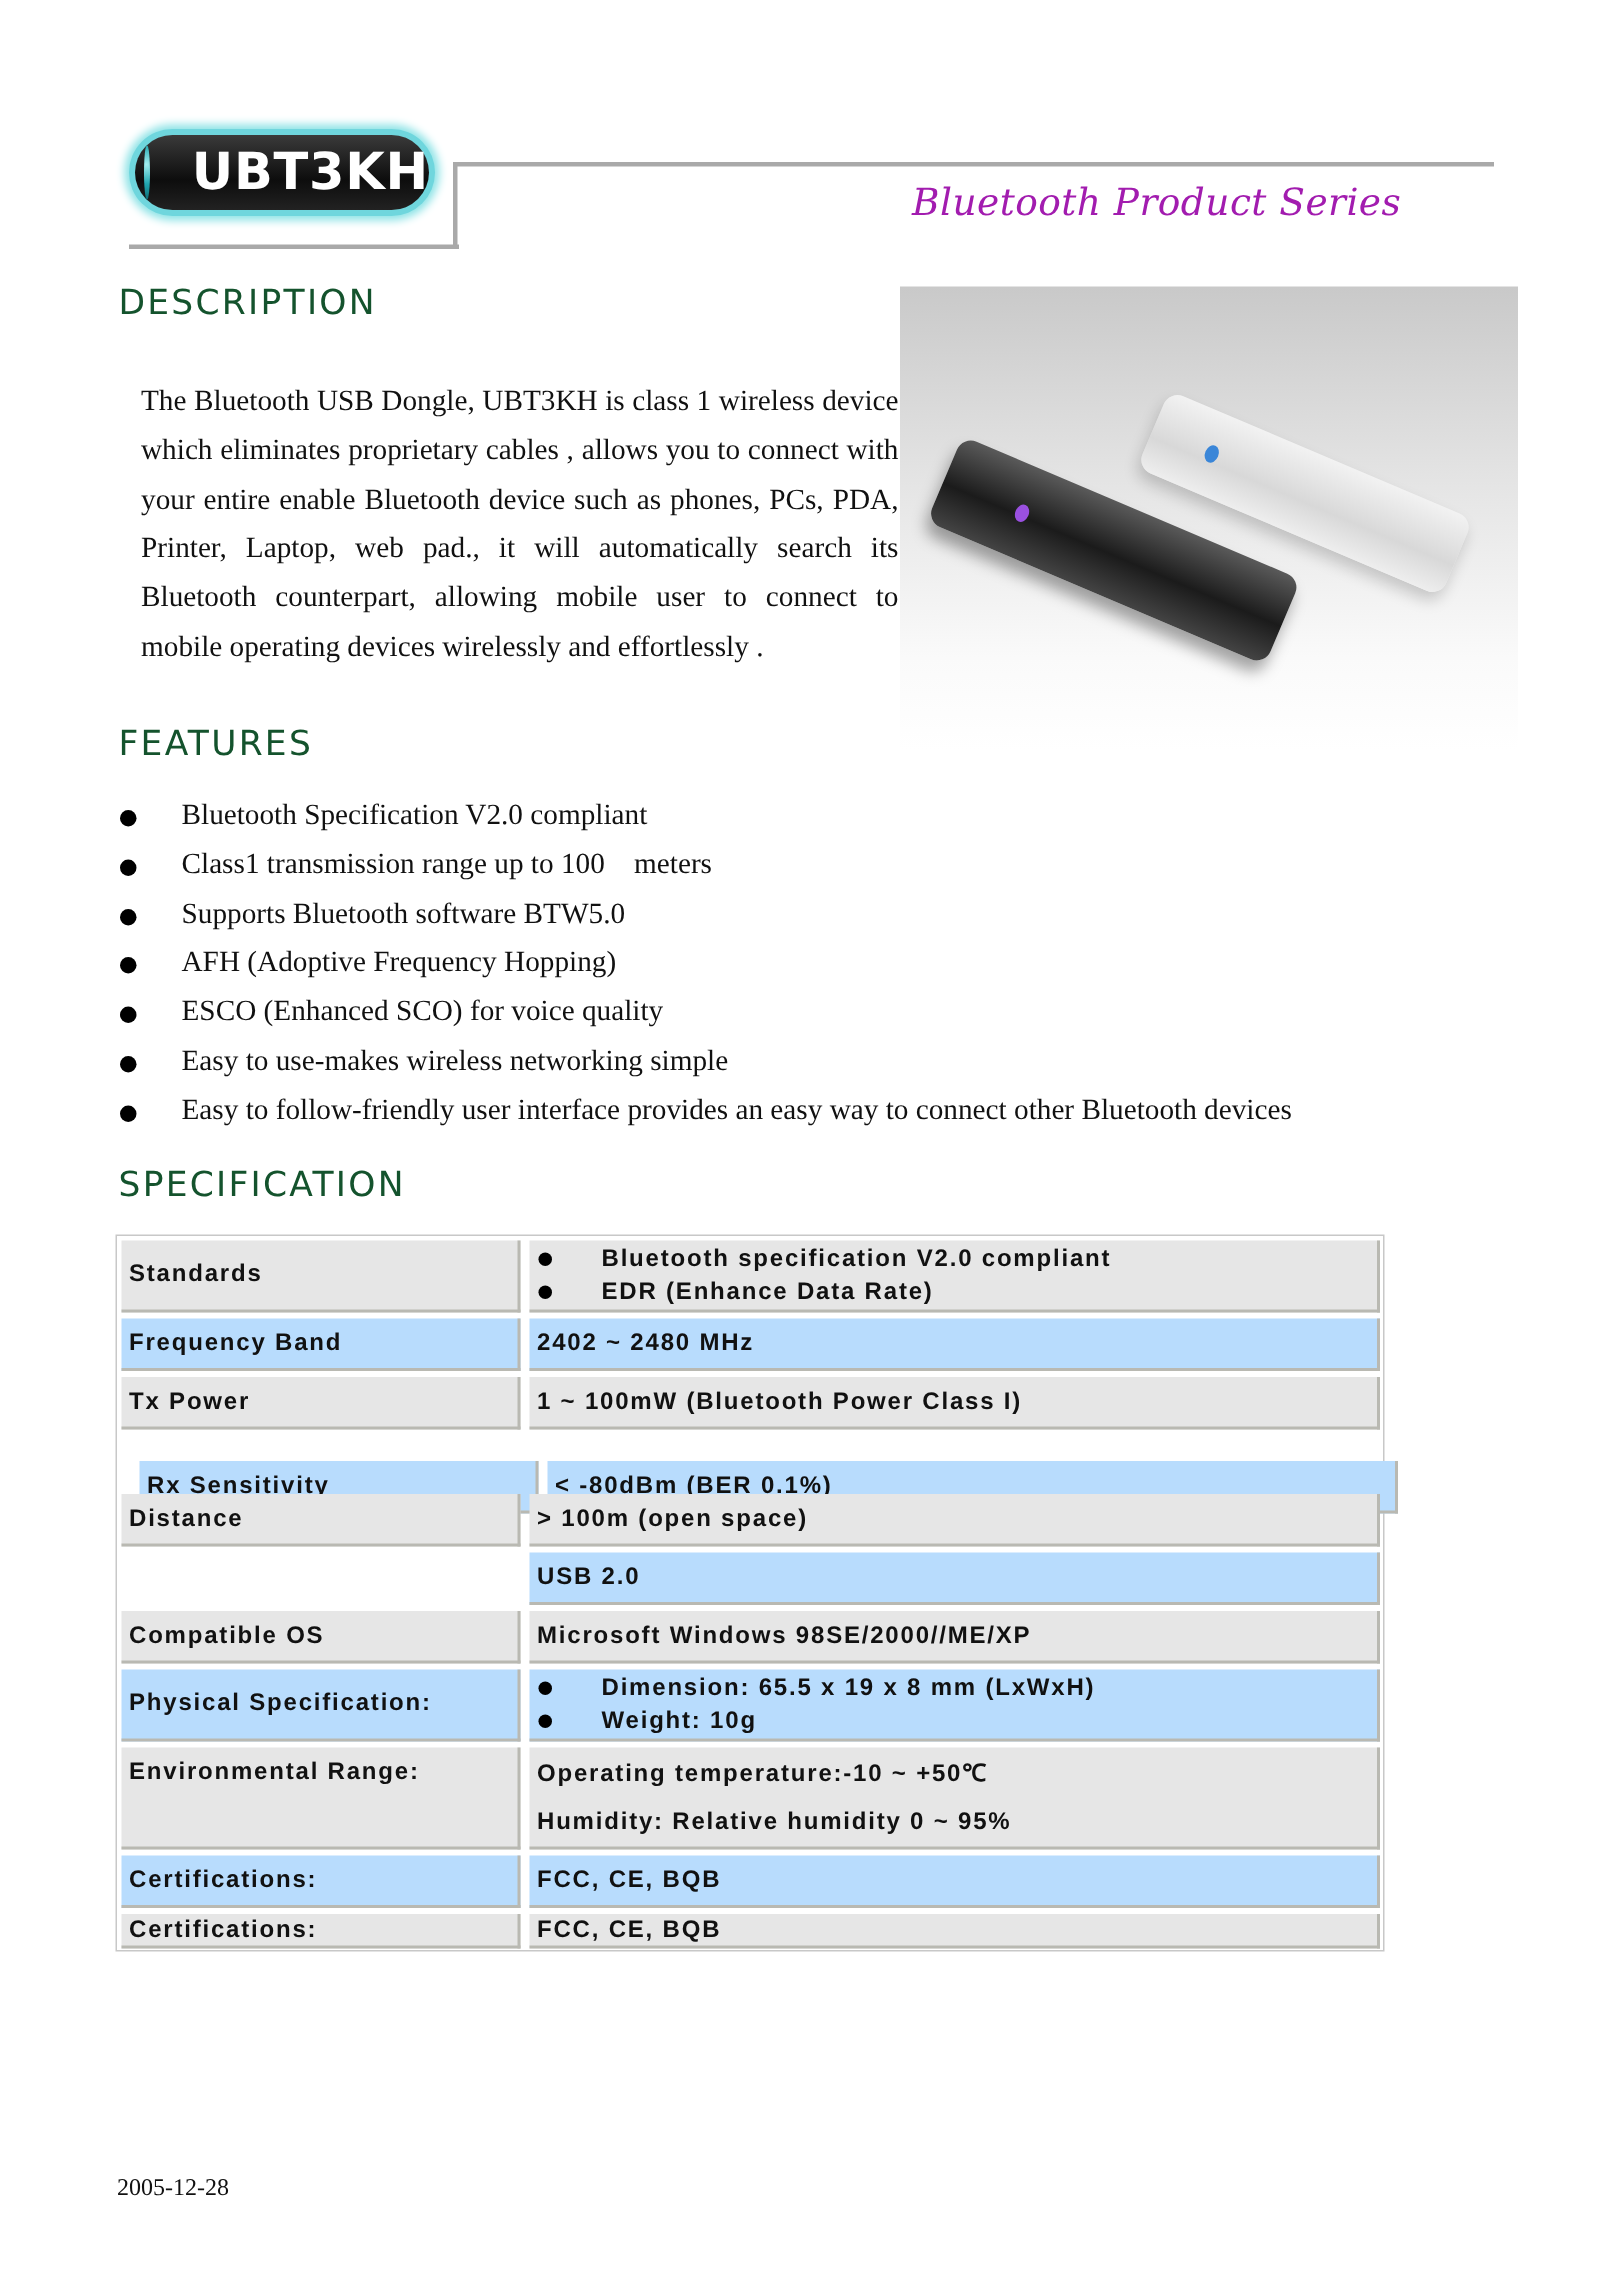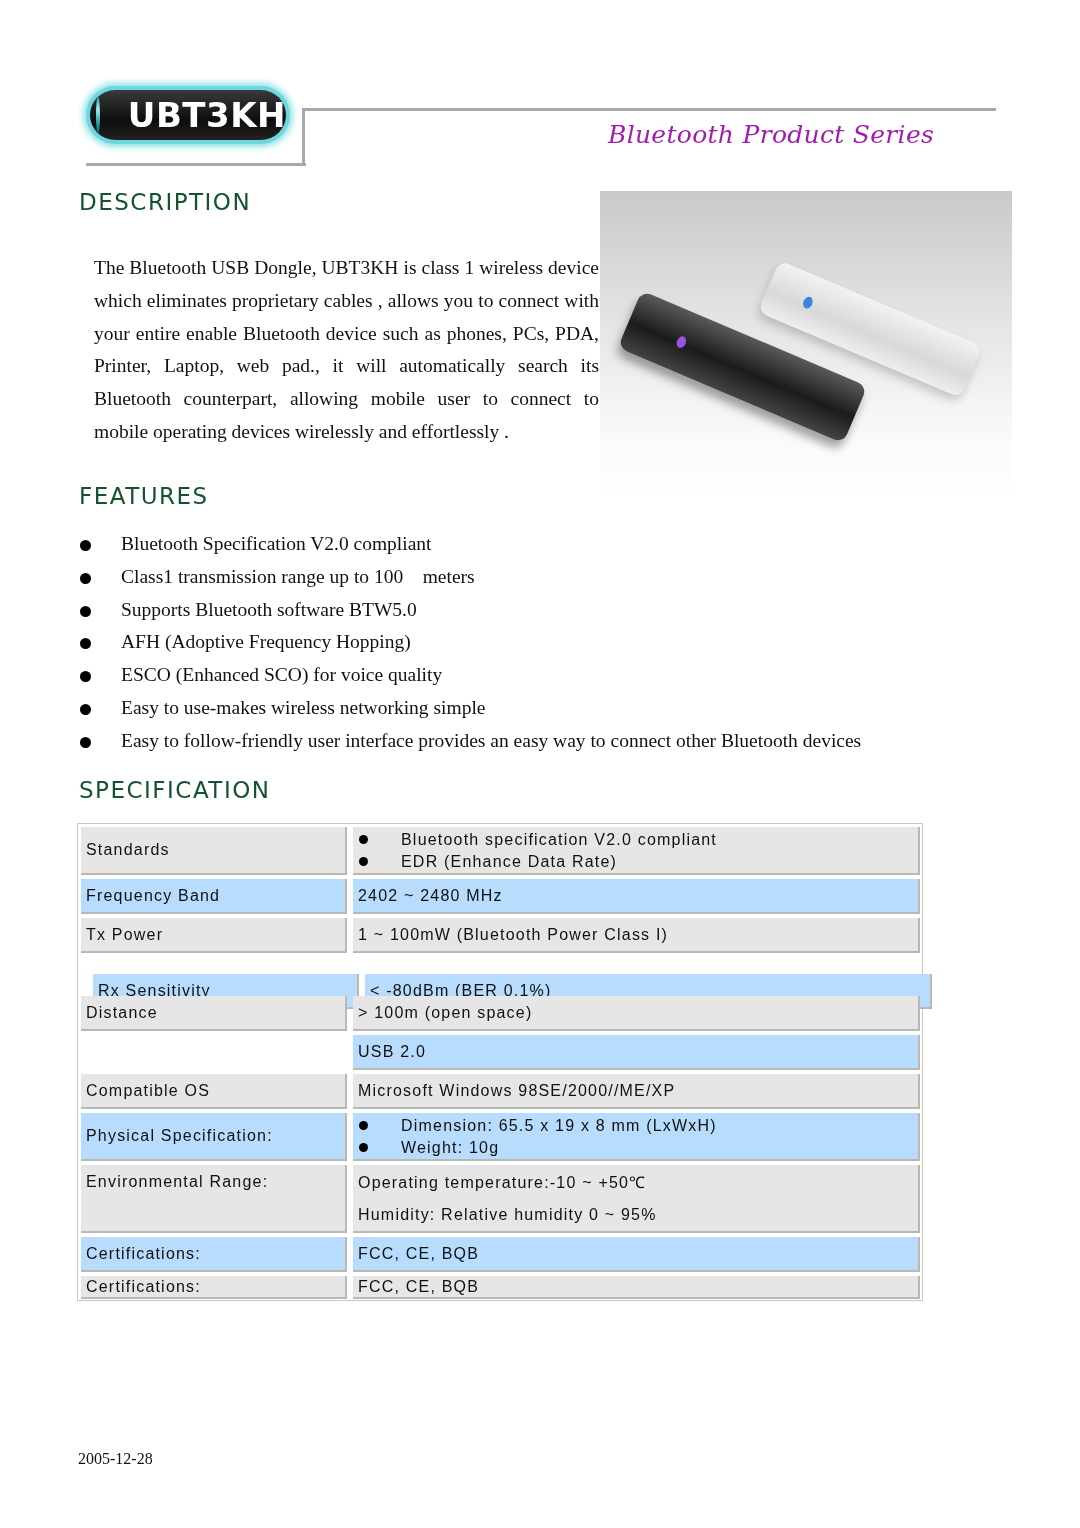--- a/index.html
+++ b/index.html
@@ -41,21 +41,21 @@
   .led-blue { left: 38px; top: 22px; background: #3a86d8; }
 
   
   .features { position: absolute; left: 78px; top: 528px; margin: 0; padding: 0; list-style: none; }
   .features li { position: relative; height: 32.8px; line-height: 32.8px; font-size: 19.5px; padding-left: 43px; white-space: nowrap; }
   .features li .bullet { position: absolute; left: 2px; top: 12px; width: 11px; height: 11px; border-radius: 50%; background: #000; }
 
   
   .spec-table { position: absolute; left: 77px; top: 823px; width: 846px; height: 478px;
     border: 1px solid #c8c8c8; box-sizing: border-box; background: #fff; }
-  .row { position: absolute; left: 3px; width: 927px; }
+  .row { position: absolute; left: 3px; width: 927px; font-weight: bold; }
   .cell { position: absolute; top: 0; bottom: 0; box-sizing: border-box;
     border-right: 2px solid #b9b9b2; border-bottom: 2px solid #b9b9b2;
     font-family: "Liberation Sans", sans-serif; font-size: 16px; color: #111; letter-spacing: 1.2px; }
   .cell.label { left: 0; width: 266px; padding-left: 5px; }
   .cell.value { left: 272px; width: 567px; padding-left: 5px; }
   .gray .cell { background: #e6e6e6; }
   .blue .cell { background: #b8dcfd; }
   .cell .single { position: absolute; top: 50%; transform: translateY(-50%); }
   .cell .bl { position: relative; padding-left: 43px; height: 22px; line-height: 22px; }
   .cell .bl::before { content: ""; position: absolute; left: 1px; top: 6px; width: 9px; height: 9px; border-radius: 50%; background: #000; }

